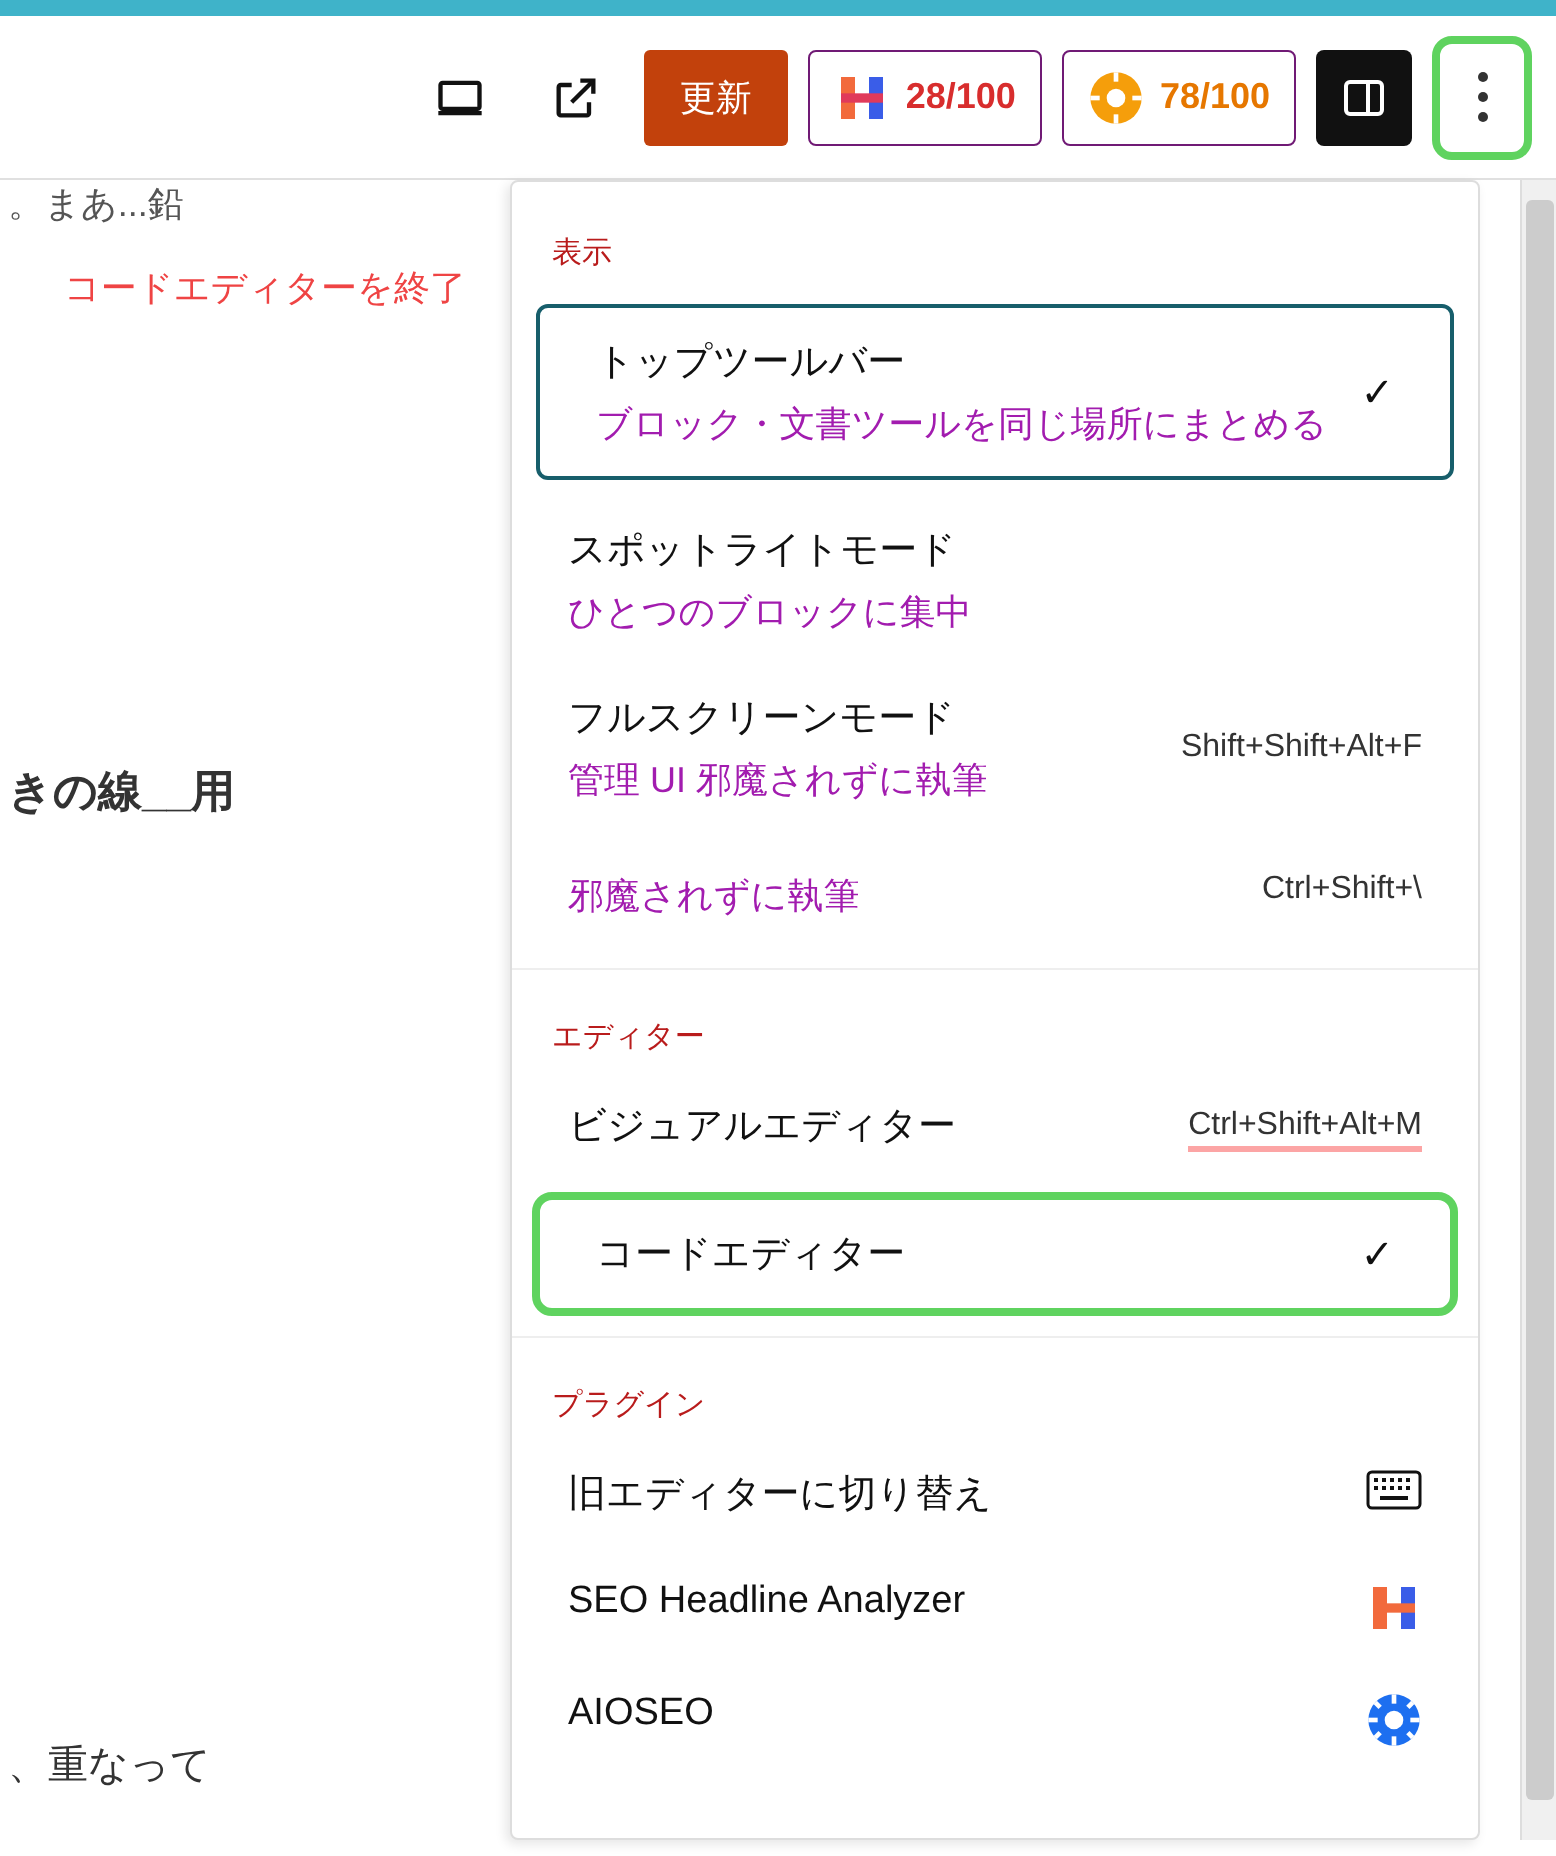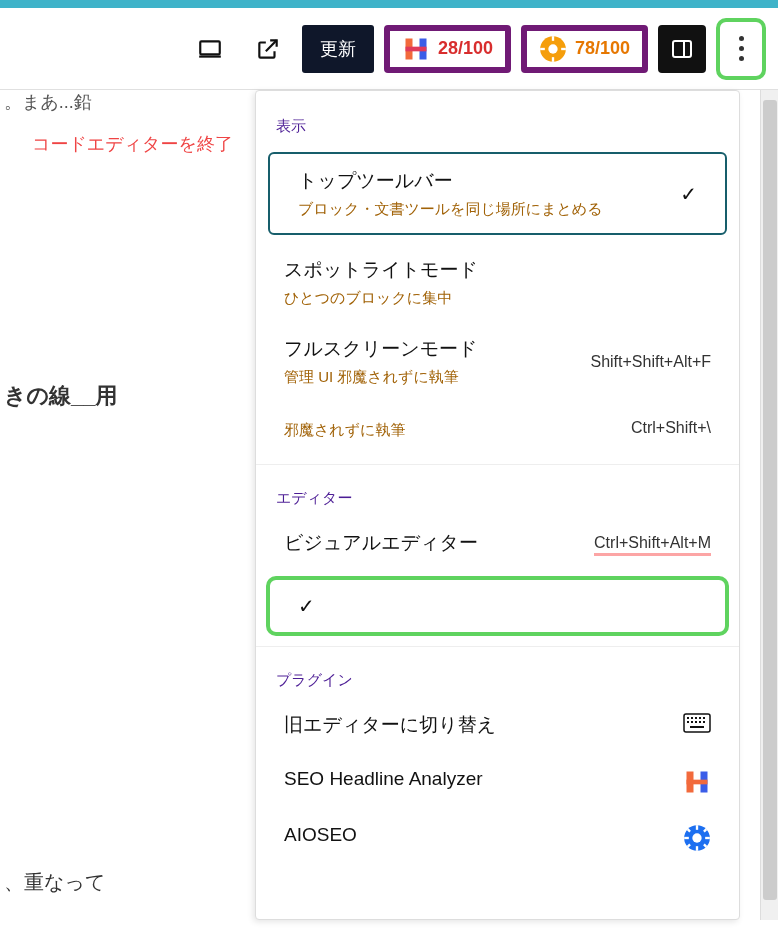--- a/index.html
+++ b/index.html
@@ -9,28 +9,28 @@
     
     .toolbar {
       display: flex; align-items: center; justify-content: flex-end;
       gap: 10px; padding: 8px 12px; border-bottom: 1px solid #e0e0e0;
       height: 82px;
     }
     .tb-icon { width: 48px; height: 48px; display: flex; align-items: center; justify-content: center; border-radius: 4px; }
     .tb-icon svg { width: 26px; height: 26px; }
     
     .update-btn {
-      background: #0f172a; color: #fff; border: none; padding: 0 18px;
+      background: #c2410c; color: #fff; border: none; padding: 0 18px;
       height: 48px; border-radius: 3px; font-size: 18px; font-weight: 500;
       cursor: pointer;
     }
     
     .score-badge {
       display: flex; align-items: center; gap: 8px;
-      border: 6px solid #701a75; border-radius: 4px; padding: 0 12px; height: 48px;
+      border: 1px solid #701a75; border-radius: 4px; padding: 0 12px; height: 48px;
       font-size: 18px; font-weight: 600;
     }
     .score-badge.red { color: #d82d2d; }
     .score-badge.orange { color: #e67700; }
     .score-badge .bicon { width: 28px; height: 28px; display: flex; align-items: center; justify-content: center; }
     
     .panel-btn {
       width: 48px; height: 48px; background: #111; border-radius: 4px;
       display: flex; align-items: center; justify-content: center;
     }
@@ -60,31 +60,31 @@
     .scrollbar {
       position: absolute; right: 0; top: 90px; width: 18px; height: 830px;
       background: #f0f0f0; border-left: 1px solid #ddd;
     }
     .scrollbar-thumb {
       position: absolute; top: 10px; left: 2px; width: 14px; height: 800px;
       background: #ccc; border-radius: 3px;
     }
     
     .section-heading {
-      color: #4c1d95; font-size: 15px; padding: 20px 20px 8px 20px;
+      color: #b91c1c; font-size: 15px; padding: 20px 20px 8px 20px;
     }
     .section-heading.first { padding-top: 26px; }
     
     .menu-item {
       padding: 14px 28px; display: flex; align-items: flex-start;
       justify-content: space-between; gap: 12px; cursor: pointer;
     }
     .menu-item .texts { flex: 1; }
     .menu-item .label { font-size: 19px; color: #111; }
-    .menu-item .desc { font-size: 15px; color: #a16207; margin-top: 6px; }
+    .menu-item .desc { font-size: 18px; color: #a21caf; margin-top: 6px; }
     .menu-item .shortcut { font-size: 16px; color: #333; white-space: nowrap; align-self: center; }
     .menu-item .check { font-size: 20px; color: #111; align-self: center; }
     .menu-item .trail-icon { width: 28px; height: 28px; align-self: center; }
     
     .boxed-teal {
       border: 2px solid #175e6b; border-radius: 6px; margin: 8px 12px;
     }
     .boxed-green {
       border: 4px solid #5fd35f; border-radius: 10px; margin: 6px 10px;
     }
@@ -211,20 +211,23 @@
 
   <div class="menu-item">
     <div class="texts">
       <div class="label">ビジュアルエディター</div>
     </div>
     <div class="shortcut"><span class="underline-green">Ctrl+Shift+Alt+M</span></div>
   </div>
 
   <div class="boxed-green">
     <div class="menu-item">
+      <div class="texts">
+        <div class="label">コードエディター</div>
+      </div>
       <div class="check">✓</div>
     </div>
   </div>
 
   <div class="sep"></div>
   <div class="section-heading">プラグイン</div>
 
   <div class="menu-item">
     <div class="texts">
       <div class="label">旧エディターに切り替え</div>

